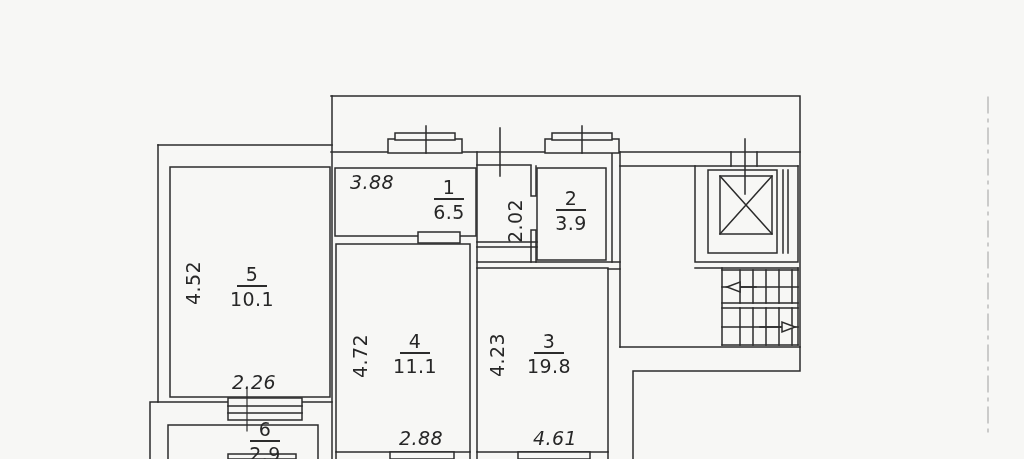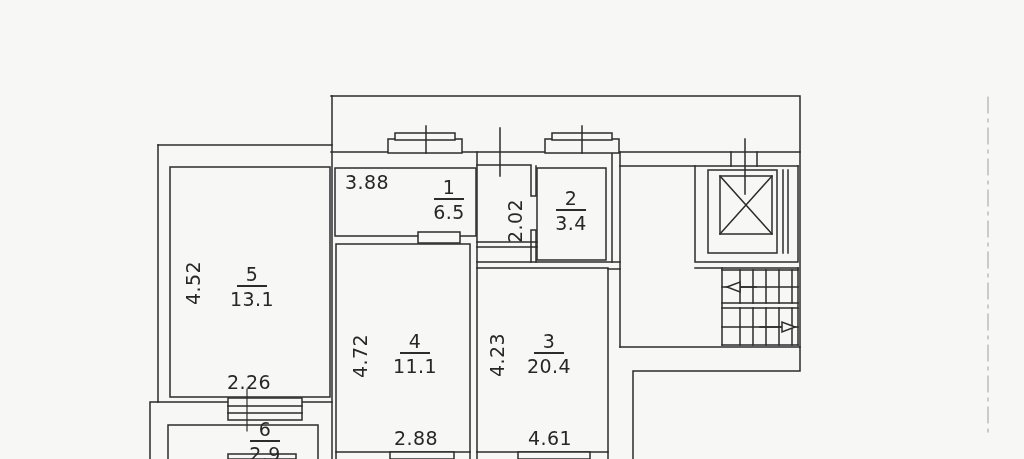--- a/index.html
+++ b/index.html
@@ -18,21 +18,21 @@
   .room-label .num{display:inline-block;padding:0 9px 1px;border-bottom:2px solid #2c2c2c;}
   .room-label .area{padding-top:2px;}
   .dim{
     position:absolute;font-size:19px;color:#272727;letter-spacing:.4px;
     white-space:nowrap;
   }
   .dim.v{
     width:54px;height:22px;display:flex;align-items:center;justify-content:center;
     transform:rotate(-90deg);transform-origin:center;
   }
-  .dim.h{width:54px;text-align:left;}
+  .dim.h{width:54px;text-align:center;font-style:italic;}
 </style>
 </head>
 <body>
 
 <div class="page">
 
   <svg class="linework" width="1024" height="459" viewBox="0 0 1024 459" fill="none" stroke="#2c2c2c" stroke-width="1.5" stroke-linecap="square">
 
     <g>
       <path d="M331,96 H800 V371 H633 V459"></path>
@@ -120,33 +120,33 @@
       <path d="M988,97 V433" stroke="#aeaeae" stroke-width="1.2" stroke-dasharray="16 6 3 6"></path>
     </g>
   </svg>
 
   <div class="room-label" style="left:423px;top:177px;">
     <span class="num">1</span>
     <div class="area">6.5</div>
   </div>
   <div class="room-label" style="left:545px;top:188px;">
     <span class="num">2</span>
-    <div class="area">3.4</div>
+    <div class="area">3.9</div>
   </div>
   <div class="room-label" style="left:523px;top:331px;">
     <span class="num">3</span>
-    <div class="area">20.4</div>
+    <div class="area">19.8</div>
   </div>
   <div class="room-label" style="left:389px;top:331px;">
     <span class="num">4</span>
     <div class="area">11.1</div>
   </div>
   <div class="room-label" style="left:226px;top:264px;">
     <span class="num">5</span>
-    <div class="area">13.1</div>
+    <div class="area">10.1</div>
   </div>
   <div class="room-label" style="left:239px;top:419px;">
     <span class="num">6</span>
     <div class="area">2.9</div>
   </div>
 
   <div class="dim h" style="left:345px;top:171px;">3.88</div>
   <div class="dim v" style="left:488px;top:210px;">2.02</div>
   <div class="dim v" style="left:166px;top:272px;">4.52</div>
   <div class="dim h" style="left:227px;top:371px;">2.26</div>

